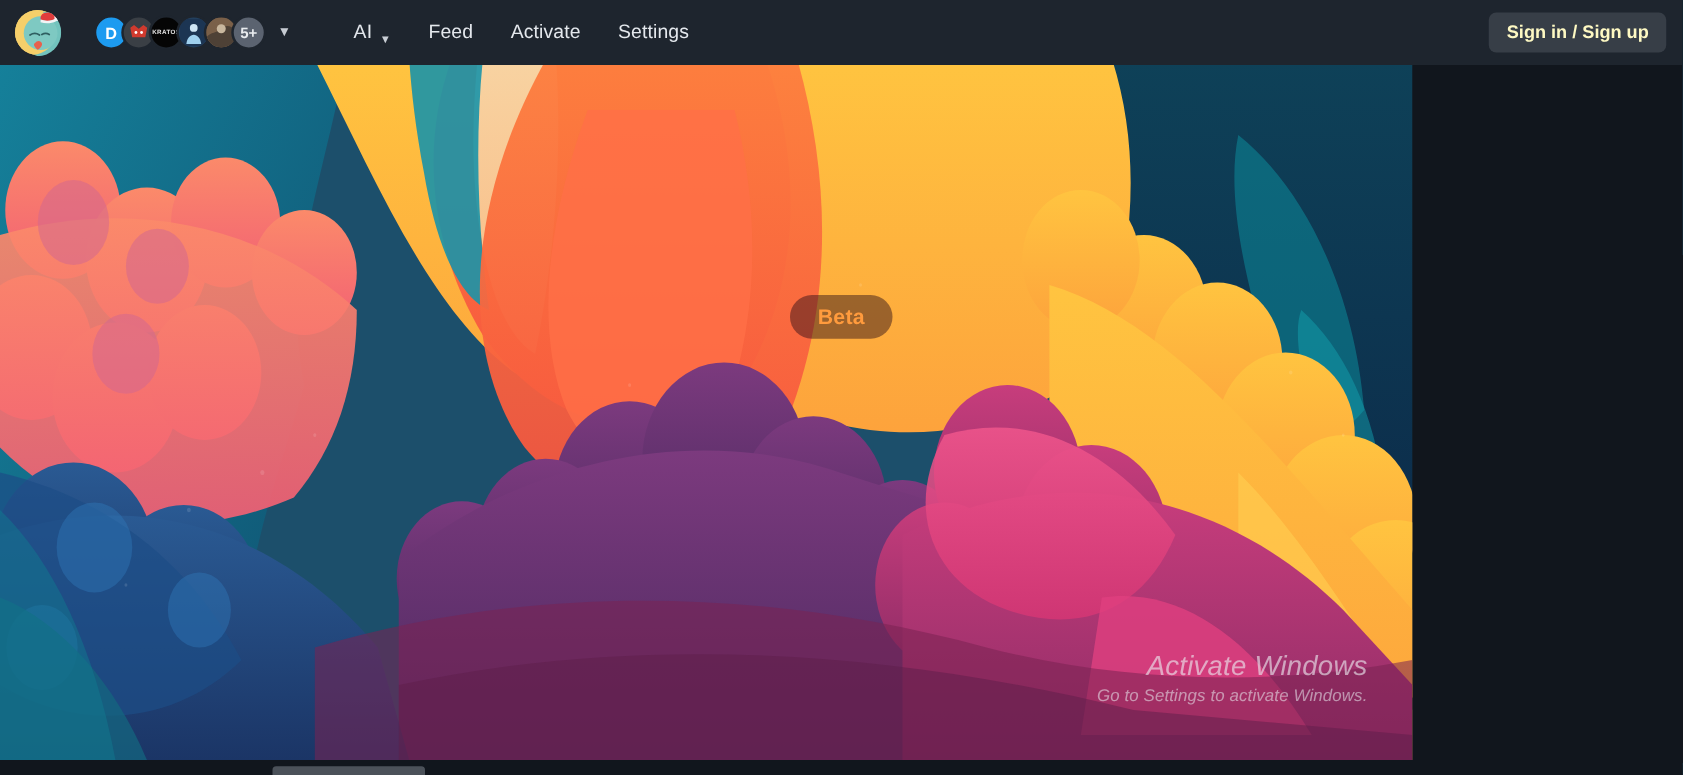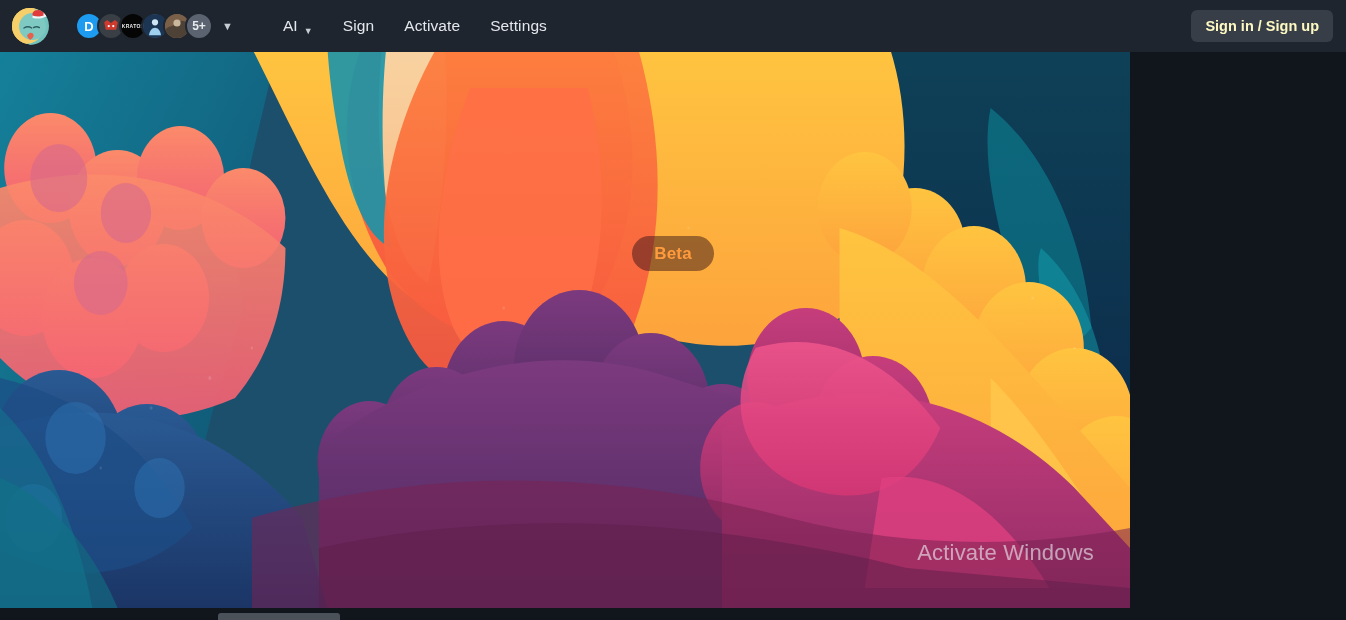--- a/index.html
+++ b/index.html
@@ -199,20 +199,21 @@
   }
 
   
   .win-watermark {
     position: absolute;
     right: 36px;
     bottom: 42px;
     text-align: right;
     z-index: 30;
     user-select: none;
+    font-style: italic;
   }
   .win-wm-title {
     font-size: 22px;
     color: rgba(236, 236, 240, 0.62);
     font-weight: normal;
     line-height: 1.25;
     letter-spacing: .2px;
   }
   .win-wm-sub {
     margin-top: 2px;
@@ -277,21 +278,21 @@
       </div>
       <span class="avatar-chevron">▼</span>
     </div>
 
     <div class="nav-links">
       <div class="nav-link">
         <span>AI</span>
         <span class="nav-caret">▼</span>
       </div>
       <div class="nav-link">
-        <span>Sign</span>
+        <span>Feed</span>
       </div>
       <div class="nav-link">
         <span>Activate</span>
       </div>
       <div class="nav-link">
         <span>Settings</span>
       </div>
     </div>
 
     <div class="nav-spacer"></div>
@@ -444,20 +445,21 @@
         </g>
       </svg>
     </div>
 
     <div class="hero-content">
       <div class="beta-badge">Beta</div>
     </div>
 
     <div class="win-watermark">
       <div class="win-wm-title">Activate Windows</div>
+      <div class="win-wm-sub">Go to Settings to activate Windows.</div>
     </div>
   </div>
 
   <div class="below-fold">
     <div class="below-fold-card"></div>
   </div>
 
 </div>
 
 </body></html>

